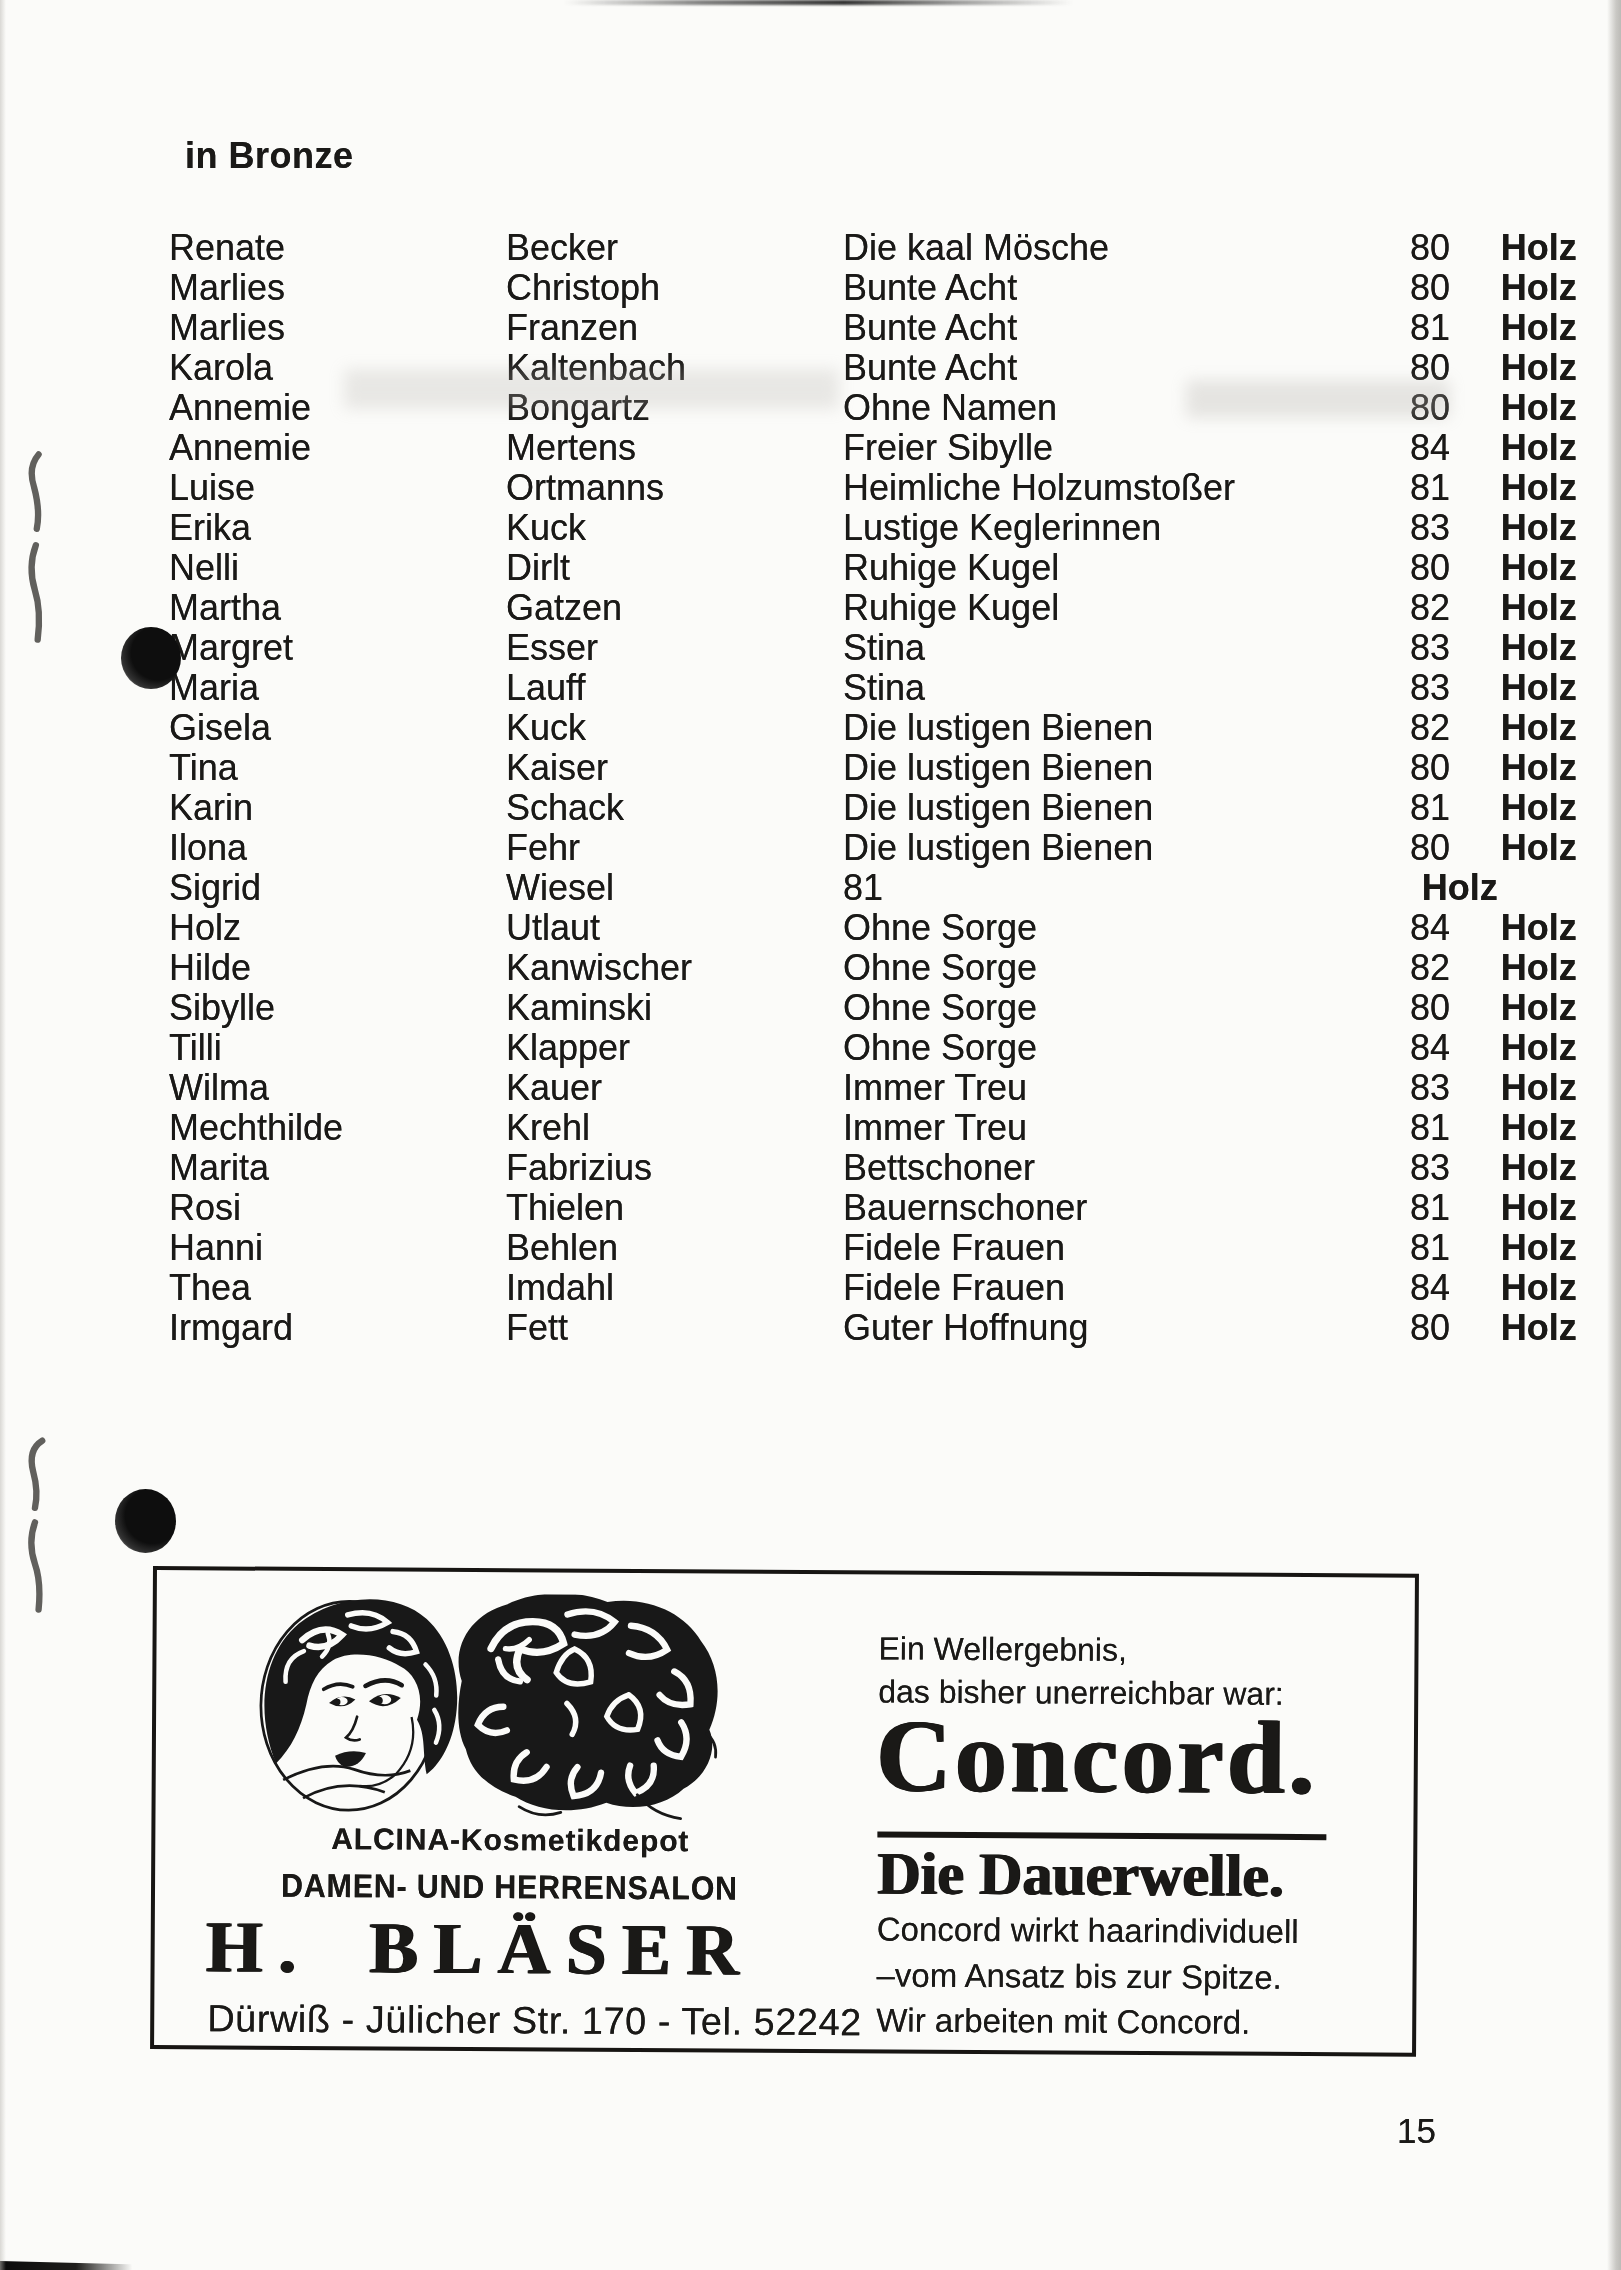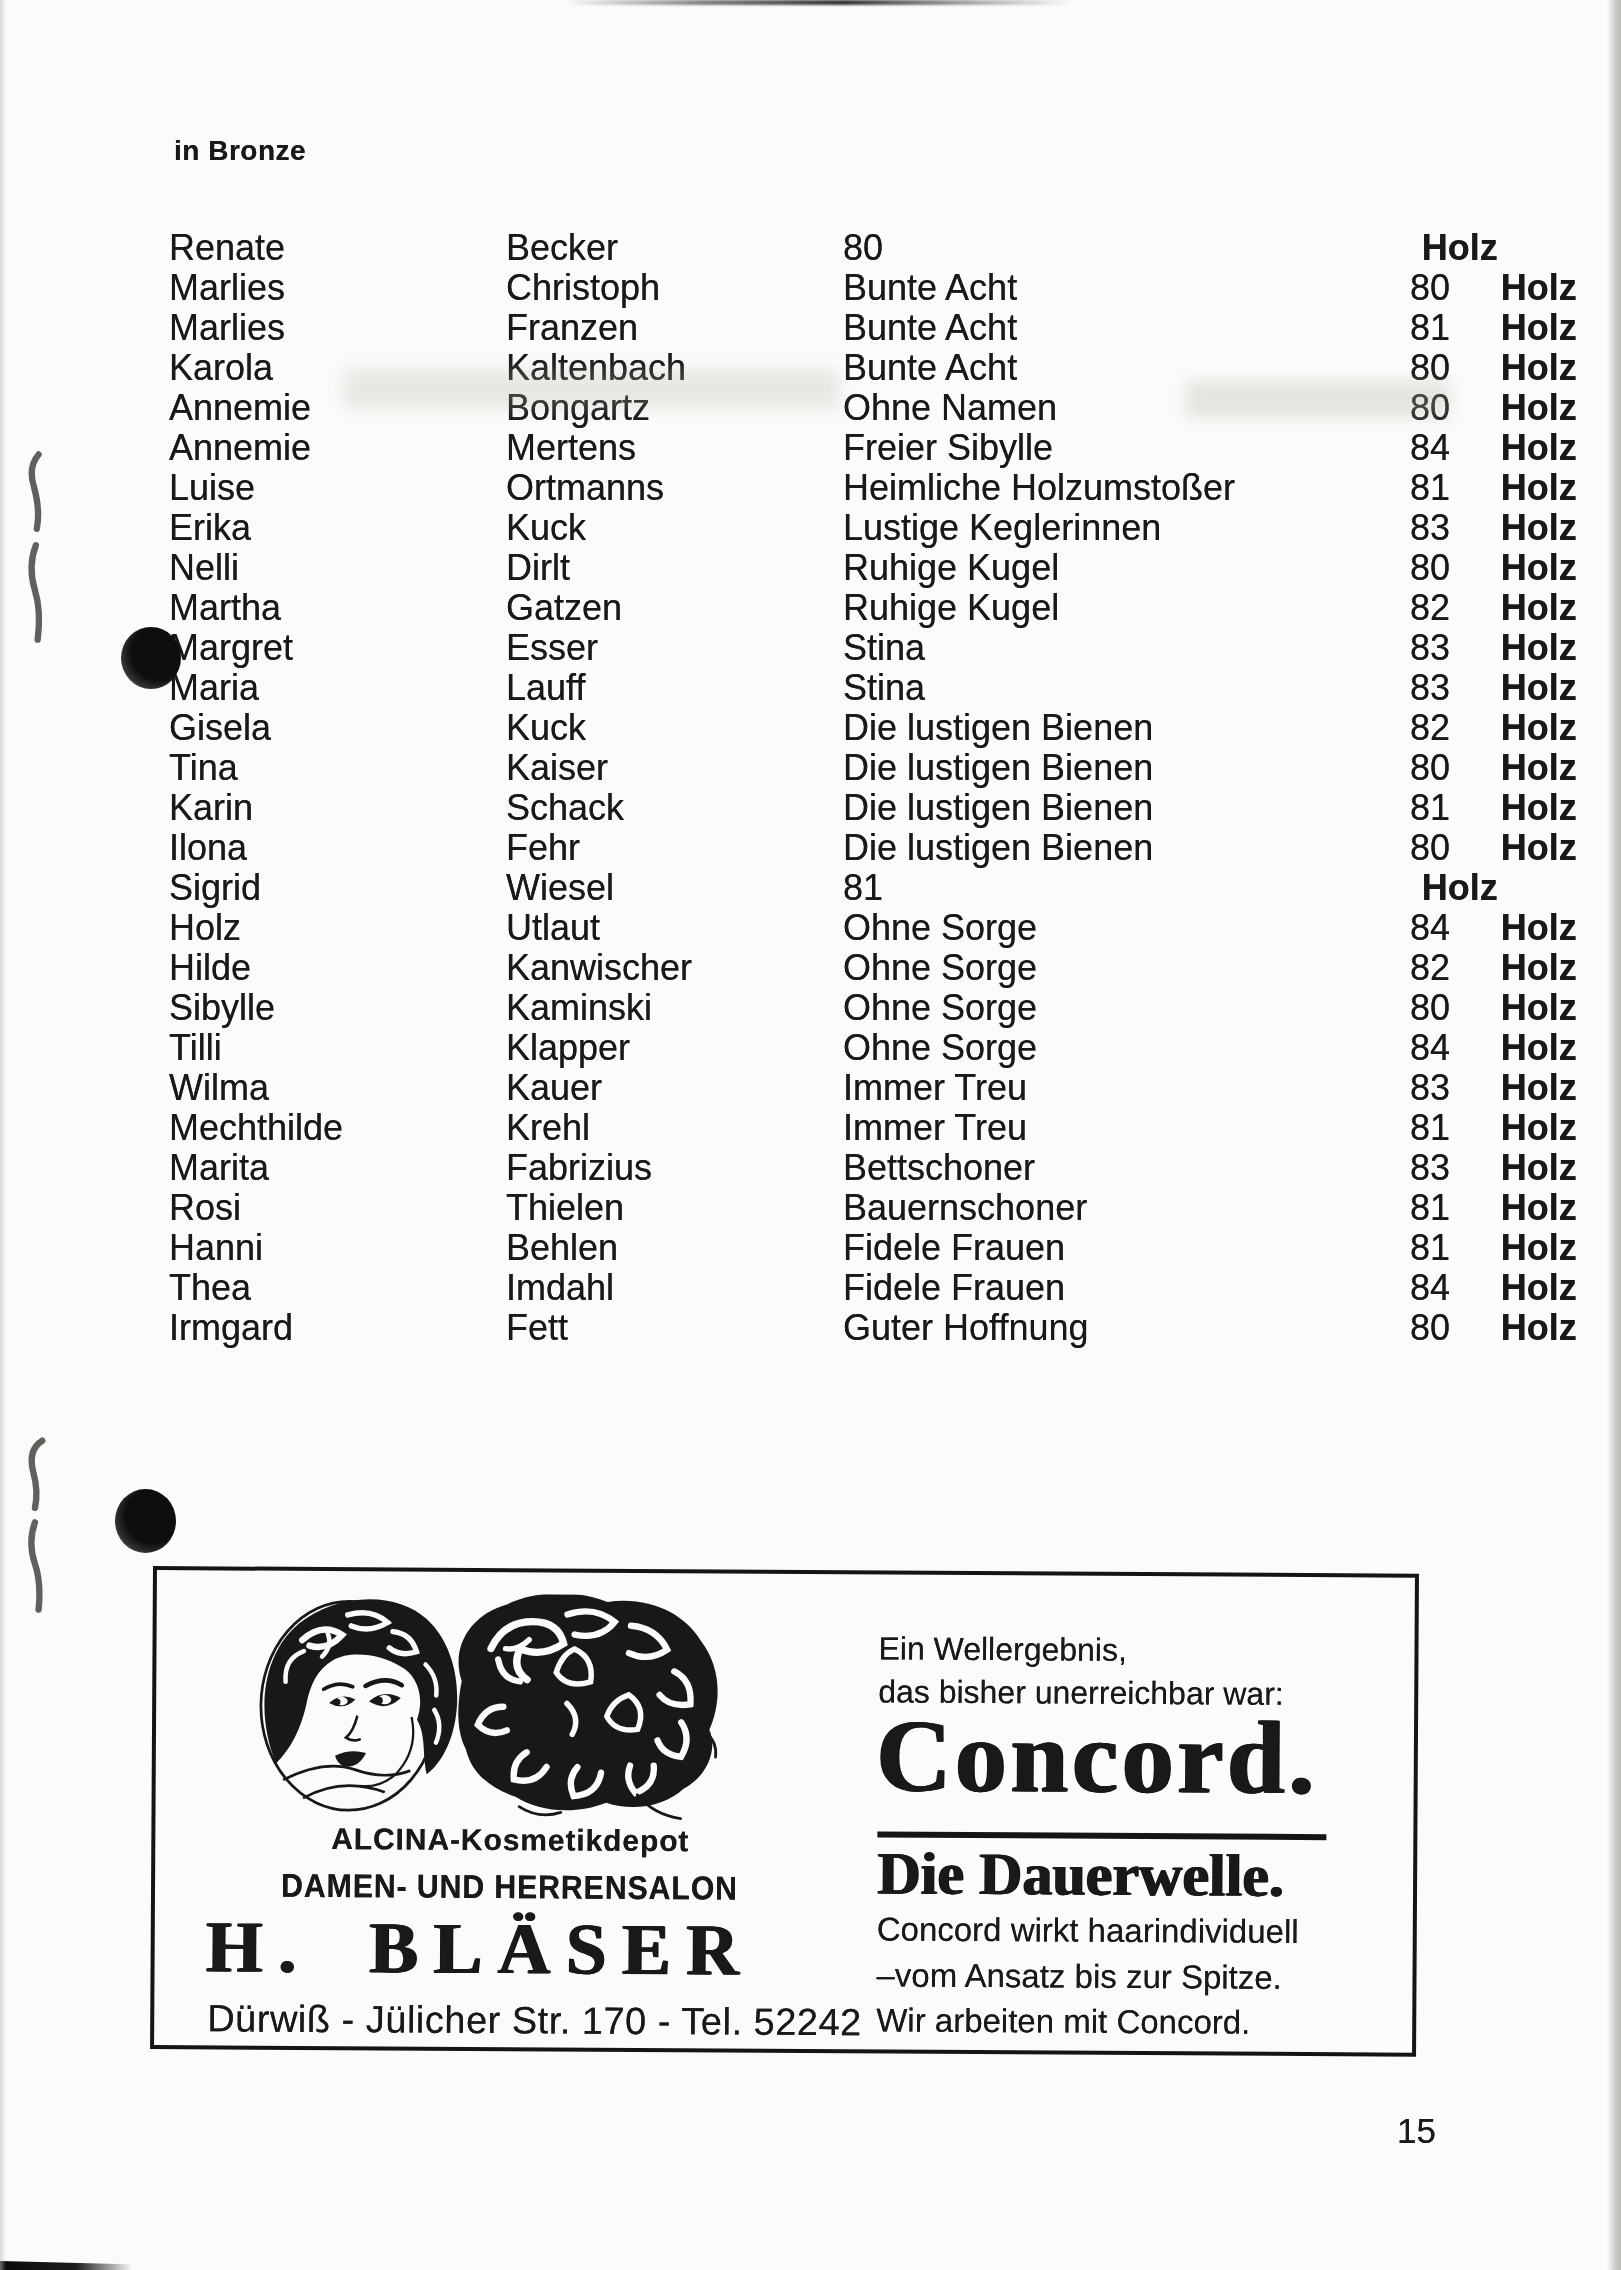--- a/index.html
+++ b/index.html
@@ -4,22 +4,22 @@
 <style>
   html,body{margin:0;padding:0;}
   body{
     width:1621px;height:2270px;position:relative;overflow:hidden;
     background:#fbfbf9;color:#1a1917;
     font-family:"Liberation Sans",sans-serif;
   }
   .ink{text-shadow:0 0 0.6px rgba(22,22,22,.85);}
   
   .heading{
-    position:absolute;left:174px;top:135px;
-    font-size:28px;font-weight:bold;letter-spacing:0.5px;
+    position:absolute;left:185px;top:135px;
+    font-size:36px;font-weight:bold;letter-spacing:0.5px;
   }
   
   .results{position:absolute;left:169px;top:228px;width:1318px;}
   .trow{
     display:grid;grid-template-columns:305px 305px 535px 47px 1fr;
     height:40px;line-height:40px;font-size:36px;white-space:nowrap;gap:32px;
   }
   .c-unit{padding-left:11.8px;font-weight:bold;}
   
   .ad{
@@ -81,20 +81,21 @@
 </style>
 </head>
 <body>
 
 <div class="heading ink">in Bronze</div>
 
 <div class="results ink">
     <div class="trow">
       <span class="c-first">Renate</span>
       <span class="c-last">Becker</span>
+      <span class="c-team">Die kaal Mösche</span>
       <span class="c-score">80</span>
       <span class="c-unit">Holz</span>
     </div>
     <div class="trow">
       <span class="c-first">Marlies</span>
       <span class="c-last">Christoph</span>
       <span class="c-team">Bunte Acht</span>
       <span class="c-score">80</span>
       <span class="c-unit">Holz</span>
     </div>

